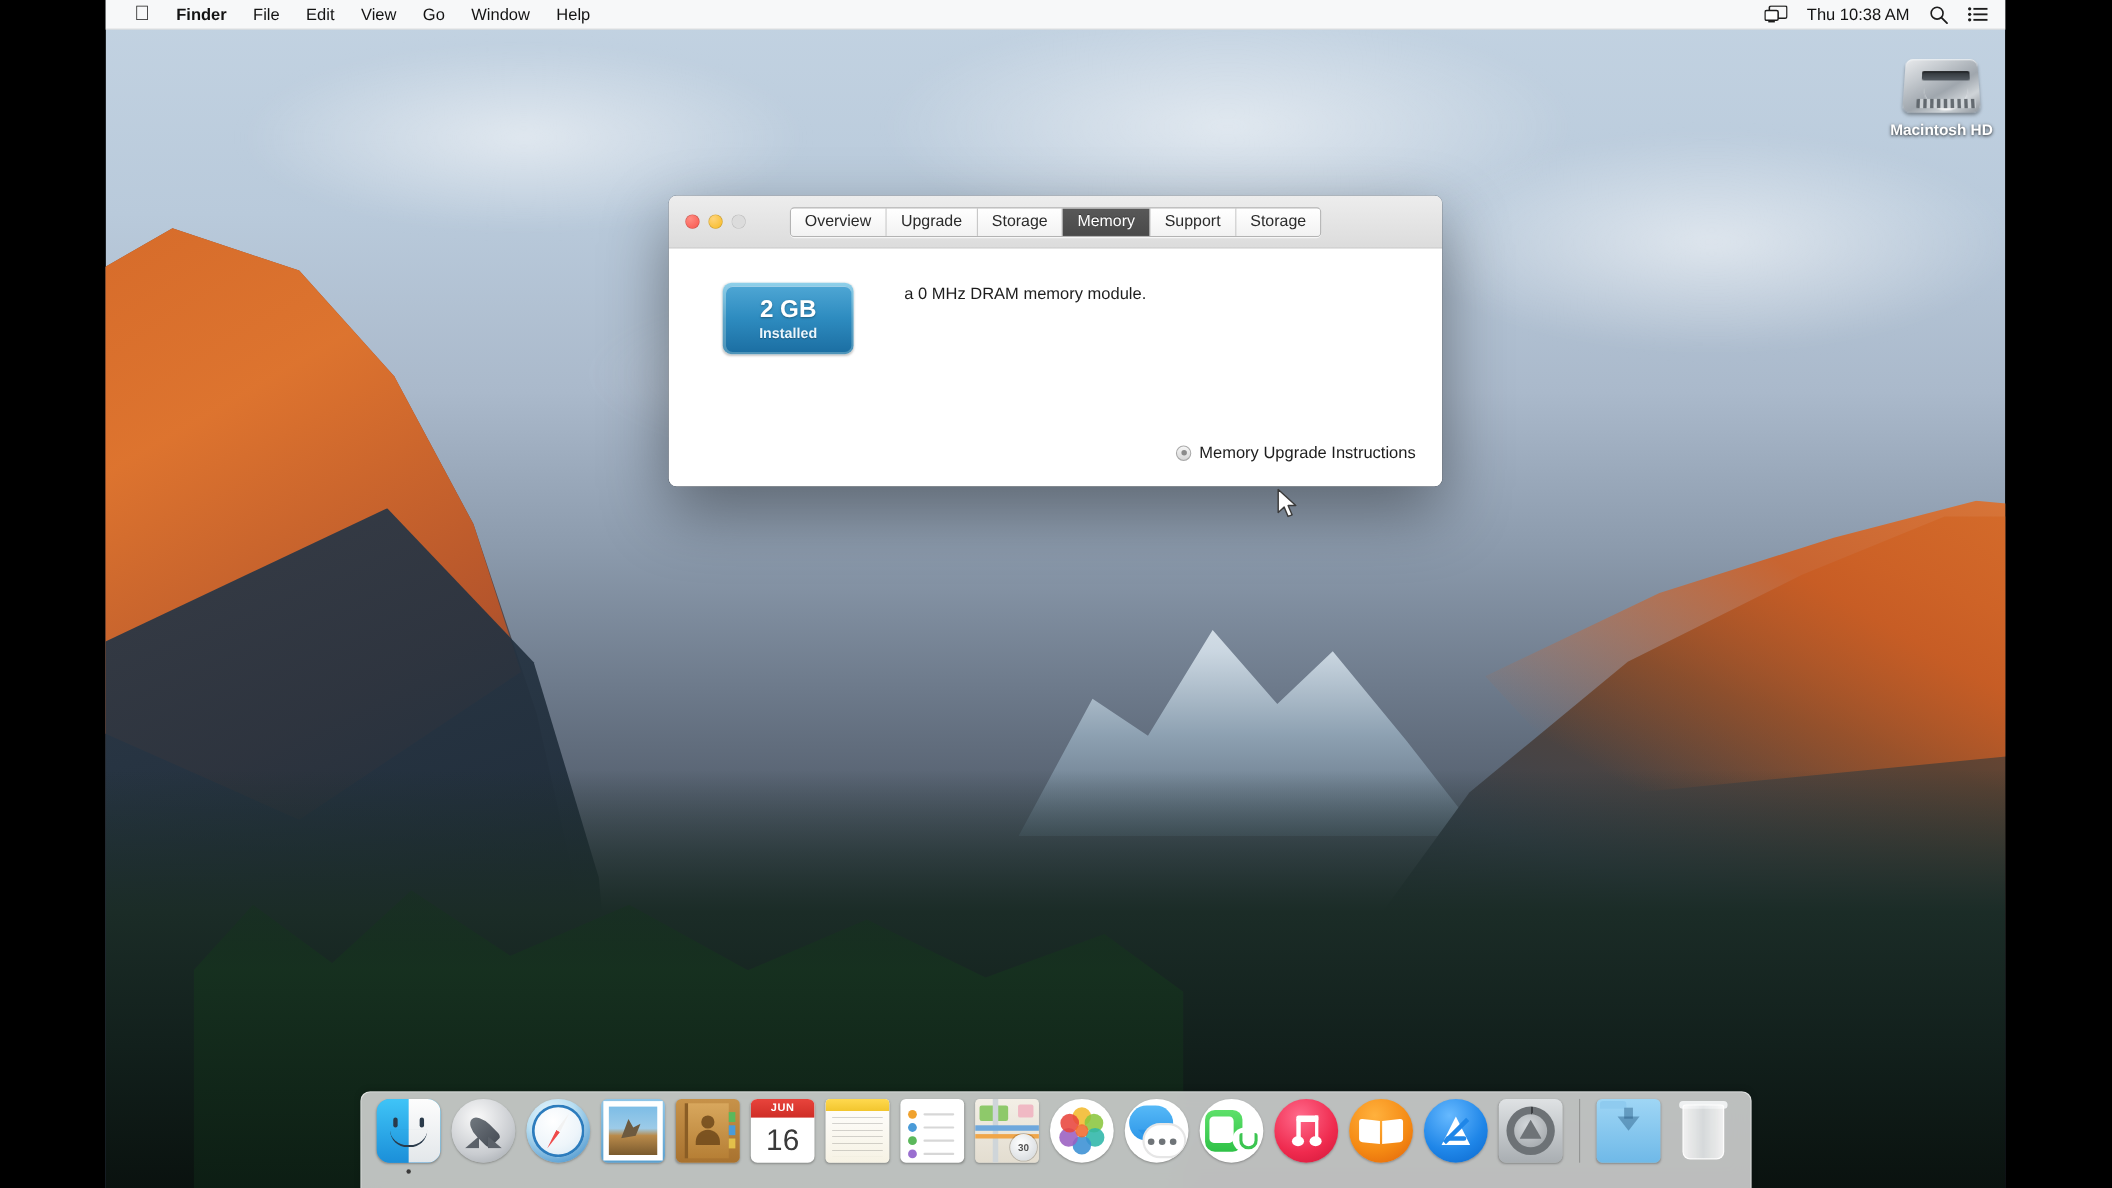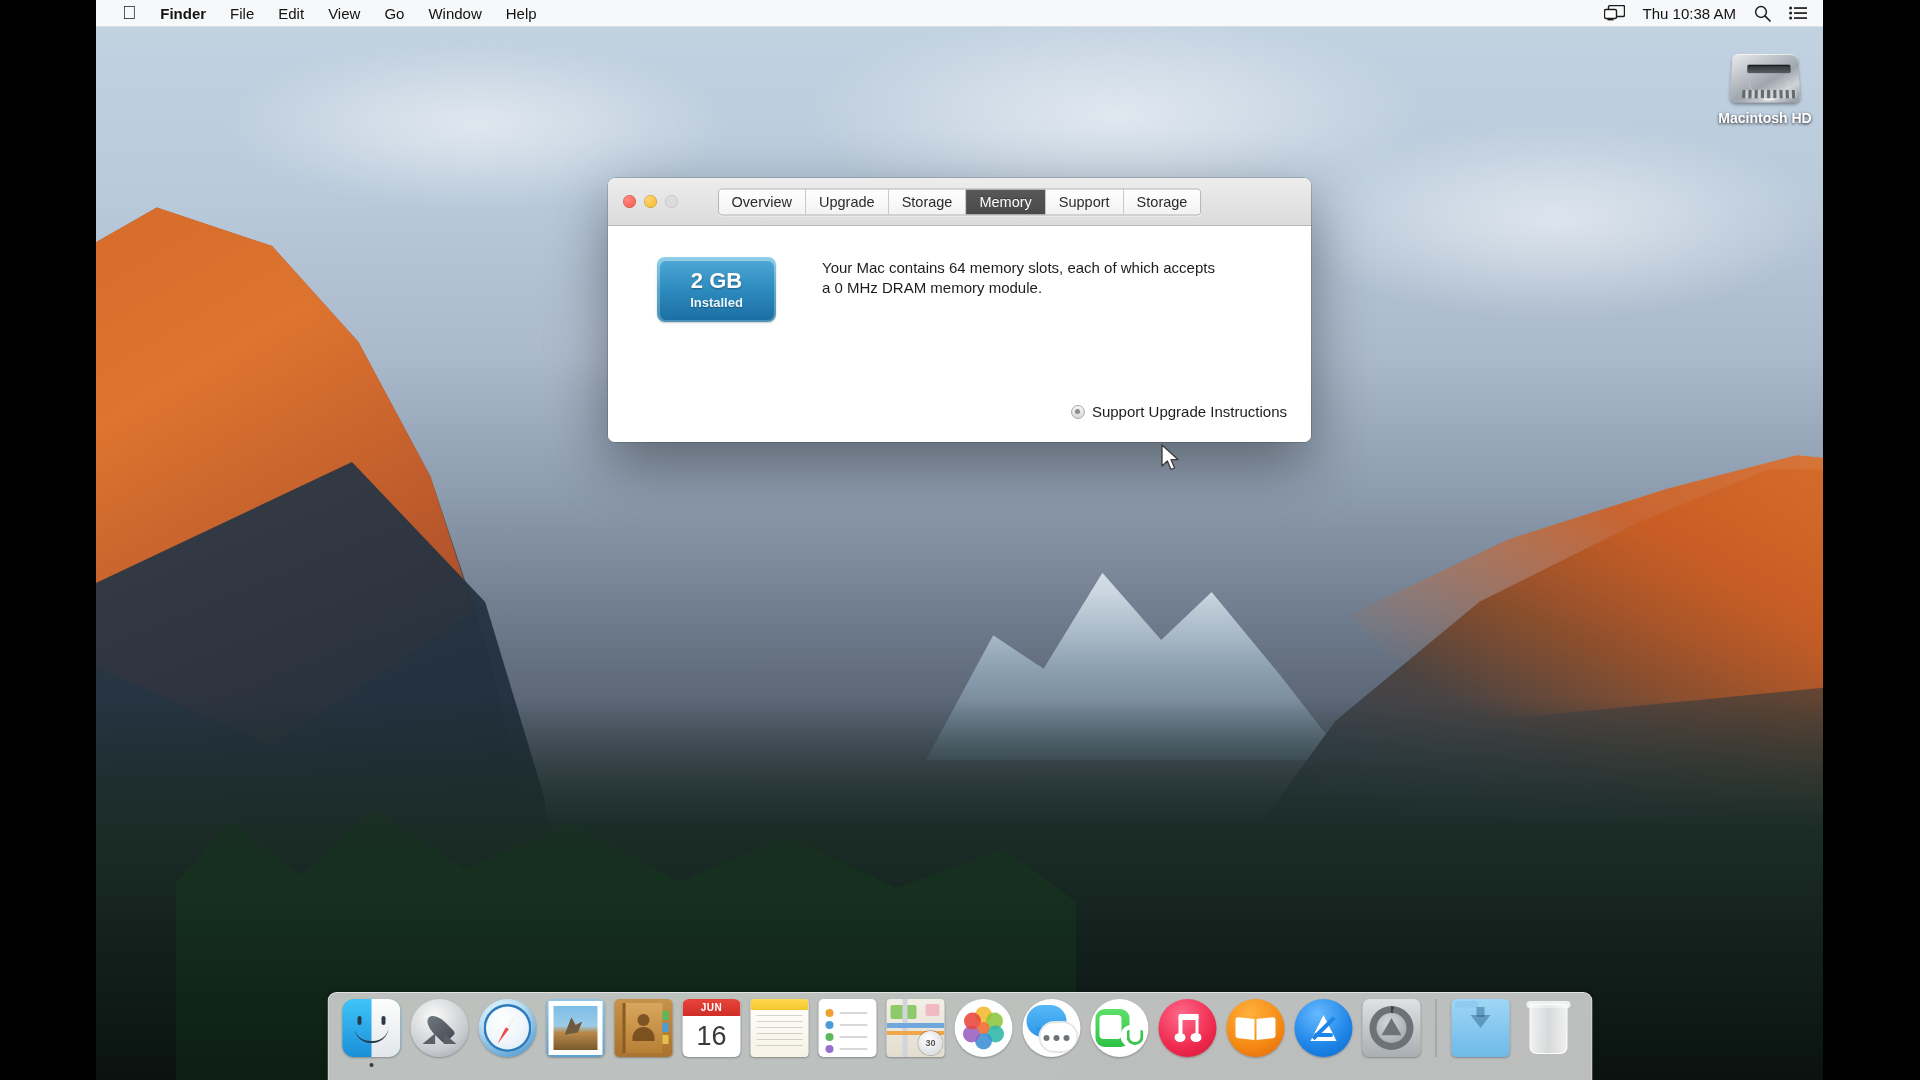--- a/index.html
+++ b/index.html
@@ -466,27 +466,26 @@
     <div class="body-area">
 
       <div class="mem-badge">
         <div class="mem-badge-inner">
           <div class="mem-size">2 GB</div>
           <div class="mem-sub">Installed</div>
         </div>
       </div>
 
       <div class="mem-text">
-        <p>Your Mac contains 64 memory slots, each of which accepts</p>
         <p>a 0 MHz DRAM memory module.</p>
       </div>
 
       <div class="upgrade-link">
         <span class="link-dot"></span>
-        <span>Support Upgrade Instructions</span>
+        <span>Memory Upgrade Instructions</span>
       </div>
 
     </div>
   </div>
 
   <div id="cursor">
     <svg width="22" height="30" viewBox="0 0 22 30">
       <path d="M2,1 L2,22 L7.4,17 L11,25.5 L14.6,24 L11,15.6 L18,15.6 Z" fill="#ffffff" stroke="#3a3a3a" stroke-width="1.3" stroke-linejoin="round"></path>
     </svg>
   </div>

